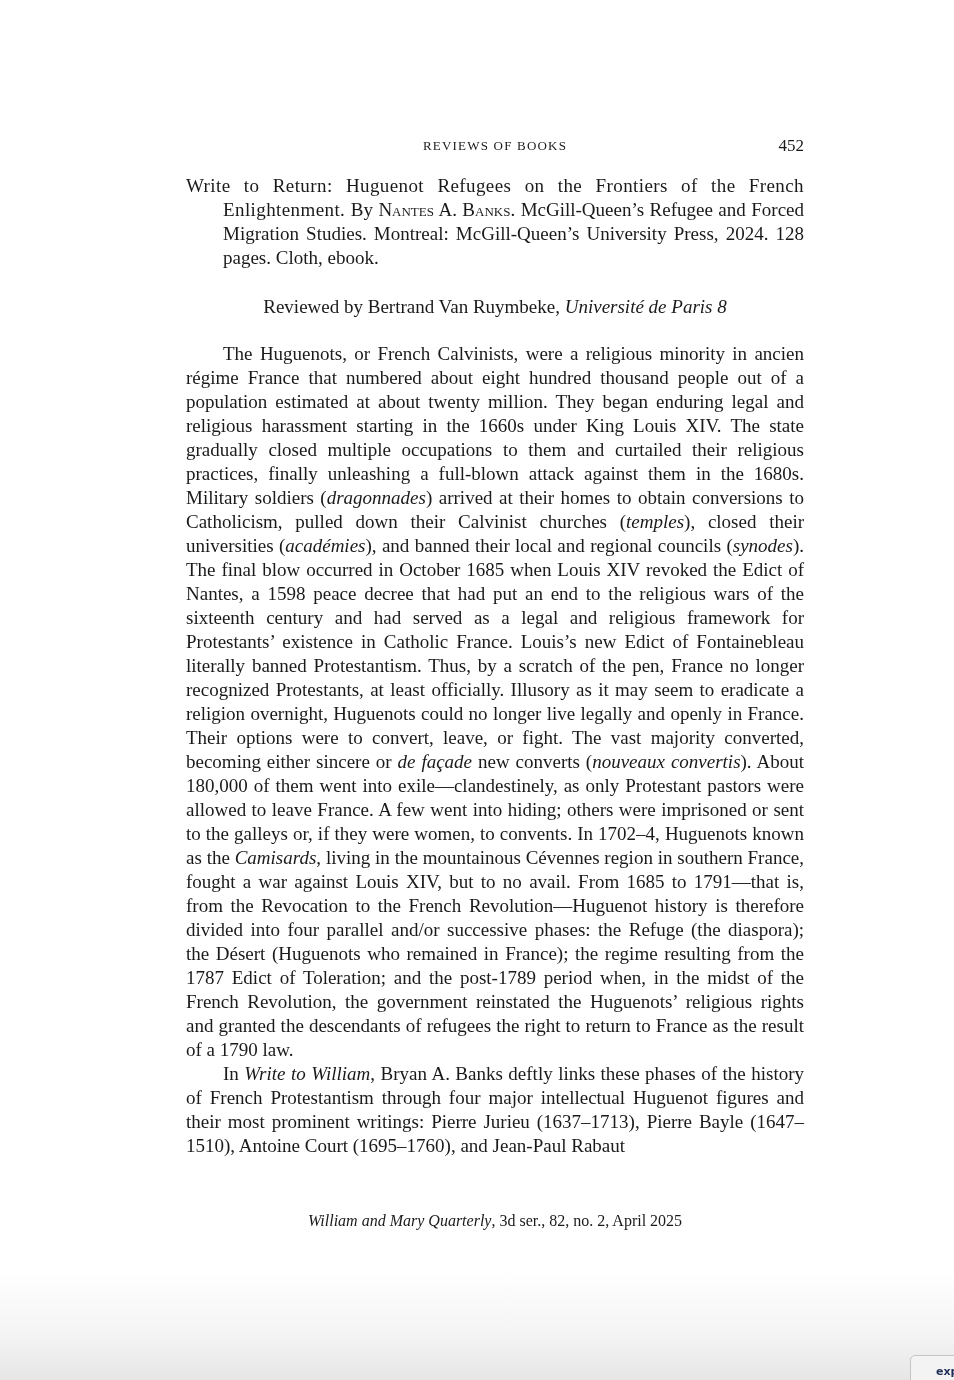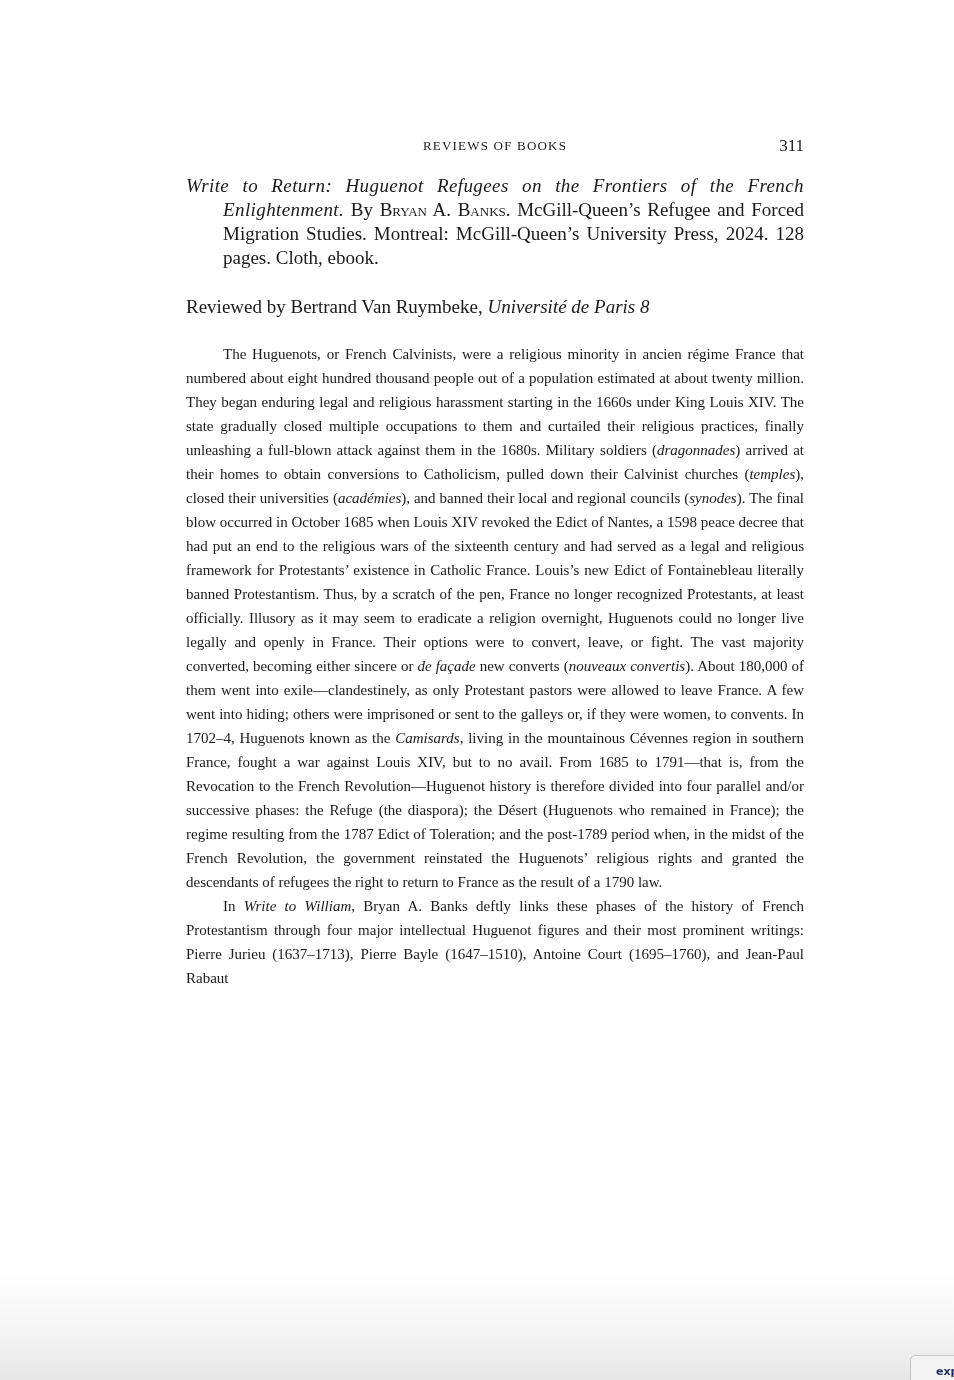--- a/index.html
+++ b/index.html
@@ -48,43 +48,43 @@
       left: 186px;
       width: 618px;
       font-size: 19px;
       line-height: 24px;
       text-align: justify;
       padding-left: 37px;
       text-indent: -37px;
       box-sizing: border-box;
     }
     .book-entry .title {
-      font-style: italic;
       letter-spacing: 0.4px;
     }
     .book-entry .author {
       font-variant: small-caps;
     }
     .reviewer {
       position: absolute;
       top: 295px;
       left: 186px;
       width: 618px;
+      text-align: center;
       font-size: 19px;
       line-height: 24px;
     }
     .reviewer .affil {
       font-style: italic;
     }
     .body-text {
       position: absolute;
       top: 342px;
       left: 186px;
       width: 618px;
-      font-size: 15px;
+      font-size: 19px;
       line-height: 24px;
       text-align: justify;
       hyphens: manual;
     }
     .body-text p {
       margin: 0;
       text-indent: 37px;
     }
     .body-text em {
       font-style: italic;
@@ -128,30 +128,31 @@
       cursor: pointer;
     }
   </style>
 </head>
 <body>
 
 <div class="page">
 
   <div class="running-head">
     <span class="running-title">REVIEWS OF BOOKS</span>
-    <span class="page-number">311</span>
+    <span class="page-number">452</span>
   </div>
 
-  <div class="book-entry"><span class="title">Write to Return: Huguenot Refugees on the Frontiers of the French Enlightenment.</span> <span>By</span> <span class="author">Bryan A. Banks</span><span>. McGill-Queen’s Refugee and Forced Migration Studies. Montreal: McGill-Queen’s University Press, 2024. 128 pages. Cloth, ebook.</span></div>
+  <div class="book-entry"><span class="title">Write to Return: Huguenot Refugees on the Frontiers of the French Enlightenment.</span> <span>By</span> <span class="author">Nantes A. Banks</span><span>. McGill-Queen’s Refugee and Forced Migration Studies. Montreal: McGill-Queen’s University Press, 2024. 128 pages. Cloth, ebook.</span></div>
 
   <div class="reviewer"><span>Reviewed by Bertrand Van Ruymbeke, </span><span class="affil">Université de Paris 8</span></div>
 
   <div class="body-text">
     <p><span>The Huguenots, or French Calvinists, were a religious minority in ancien régime France that numbered about eight hundred thousand people out of a population estimated at about twenty million. They began enduring legal and religious harassment starting in the 1660s under King Louis XIV. The state gradually closed multiple occupations to them and curtailed their religious practices, finally unleashing a full-blown attack against them in the 1680s. Military soldiers (</span><em>dragonnades</em><span>) arrived at their homes to obtain conversions to Catholicism, pulled down their Calvinist churches (</span><em>temples</em><span>), closed their universities (</span><em>académies</em><span>), and banned their local and regional councils (</span><em>synodes</em><span>). The final blow occurred in October 1685 when Louis XIV revoked the Edict of Nantes, a 1598 peace decree that had put an end to the religious wars of the sixteenth century and had served as a legal and religious framework for Protestants’ existence in Catholic France. Louis’s new Edict of Fontainebleau literally banned Protestantism. Thus, by a scratch of the pen, France no longer recognized Protestants, at least officially. Illusory as it may seem to eradicate a religion overnight, Huguenots could no longer live legally and openly in France. Their options were to convert, leave, or fight. The vast majority converted, becoming either sincere or </span><em>de façade</em><span> new converts (</span><em>nouveaux convertis</em><span>). About 180,000 of them went into exile—clandestinely, as only Protestant pastors were allowed to leave France. A few went into hiding; others were imprisoned or sent to the galleys or, if they were women, to convents. In 1702–4, Huguenots known as the </span><em>Camisards</em><span>, living in the mountainous Cévennes region in southern France, fought a war against Louis XIV, but to no avail. From 1685 to 1791—that is, from the Revocation to the French Revolution—Huguenot history is therefore divided into four parallel and/or successive phases: the Refuge (the diaspora); the Désert (Huguenots who remained in France); the regime resulting from the 1787 Edict of Toleration; and the post-1789 period when, in the midst of the French Revolution, the government reinstated the Huguenots’ religious rights and granted the descendants of refugees the right to return to France as the result of a 1790 law.</span></p>
     <p><span>In </span><em>Write to William</em><span>, Bryan A. Banks deftly links these phases of the history of French Protestantism through four major intellectual Huguenot figures and their most prominent writings: Pierre Jurieu (1637–1713), Pierre Bayle (1647–1510), Antoine Court (1695–1760), and Jean-Paul Rabaut</span></p>
   </div>
 
+  <div class="footer-line"><em>William and Mary Quarterly</em><span>, 3d ser., 82, no. 2, April 2025</span></div>
 
   <div class="bottom-fade"></div>
 
   <div class="export-tab">export</div>
 
 </div>
 
 </body></html>

